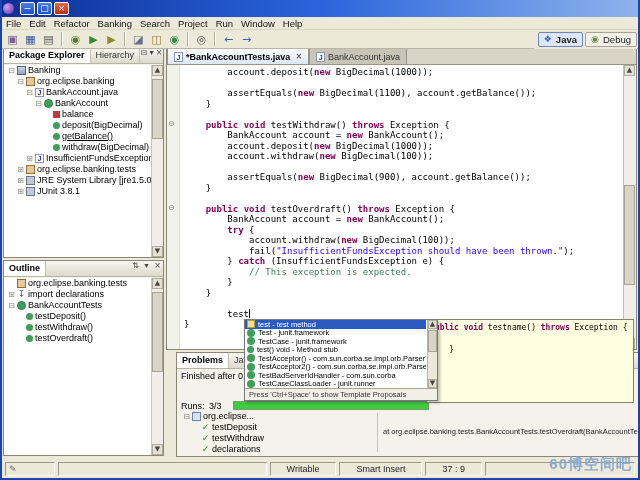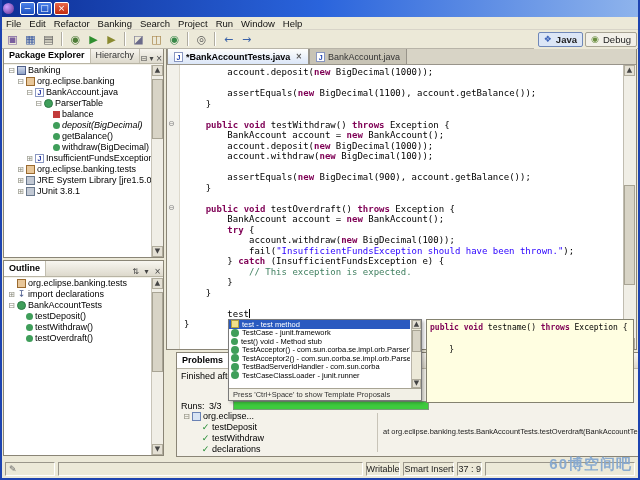--- a/index.html
+++ b/index.html
@@ -17,21 +17,21 @@
 .menu-item{padding:0 4px;color:#111;white-space:nowrap}
 .toolbar{position:absolute;left:0;top:30px;right:0;height:19px;background:#ece9d8;border-bottom:1px solid #b8b4a8;display:flex;align-items:center;padding-left:4px;gap:1px;z-index:5}
 .ticon{width:17px;height:16px;font-family:"DejaVu Sans",sans-serif;font-size:11px;line-height:15px;text-align:center;border:1px solid transparent;border-radius:2px}
 .tsep{width:2px;height:14px;border-left:1px solid #b0aca0;border-right:1px solid #fff;margin:0 3px}
 .persp{position:absolute;right:3px;top:30px;height:19px;display:flex;align-items:center;gap:2px;z-index:7;background:#ece9d8;padding-left:4px}
 .persp-btn{display:flex;align-items:center;gap:3px;font-size:9.5px;padding:1px 5px;border:1px solid #a8a494;border-radius:2px;background:#f2f0e8;color:#222}
 .persp-btn.active{background:#dce6f6;border-color:#7088b8;font-weight:bold}
 .picon{width:9px;height:9px;display:inline-block;font-size:9px;line-height:9px;font-family:"DejaVu Sans",sans-serif}
 
 .panel{position:absolute;border:1px solid #8a8576;background:#f4f2ea;z-index:4}
-.phead{height:16px;background:linear-gradient(#f8f6f0,#ddd9cc);border-bottom:1px solid #b8b4a4;display:flex;align-items:flex-end;font-size:9px}
+.phead{height:16px;background:linear-gradient(#f8f6f0,#ddd9cc);border-bottom:1px solid #b8b4a4;display:flex;align-items:flex-start;font-size:9px}
 .ptab{padding:0 5px;height:15px;line-height:15px;border-right:1px solid #c2beb0;white-space:nowrap;color:#333}
 .ptab.active{background:#fff;font-weight:bold;color:#000}
 .spacer{flex:1}
 .hicon{width:11px;text-align:center;font-size:8px;color:#444;font-family:"DejaVu Sans",sans-serif}
 .tree{position:absolute;left:0;right:12px;top:17px;bottom:0;background:#fff;overflow:hidden;font-size:9px}
 .trow{height:11px;line-height:11px;white-space:nowrap;display:flex;align-items:center}
 .thandle{width:9px;font-size:8px;color:#848474;text-align:center;flex:0 0 auto;font-family:"DejaVu Sans",sans-serif}
 .tlabel{padding-left:2px;color:#000}
 .nicon{display:inline-block;width:9px;height:9px;margin-left:1px;flex:0 0 auto;text-align:center}
 .nicon.project{background:linear-gradient(#cfd8ea,#8fa3c8);border:1px solid #51618a}
@@ -66,37 +66,37 @@
 
 #bottom{left:176px;top:352px;width:471px;height:105px}
 .finished{position:absolute;left:4px;top:18px;font-size:9px;color:#000;white-space:nowrap}
 .runslabel{position:absolute;left:4px;top:48px;font-size:9px;color:#000}
 .runsval{position:absolute;left:32px;top:48px;font-size:9px;color:#000}
 .junit-bar{position:absolute;left:56px;top:48px;width:196px;height:9px;border:1px solid #7a9a7a;background:#3ecb3e}
 .jdivider{position:absolute;left:200px;top:60px;bottom:4px;border-left:1px solid #c8c4b8}
 .jtree{position:absolute;left:2px;top:58px;width:196px;bottom:2px;background:#f4f2ea;font-size:9px;overflow:hidden}
 .trace{position:absolute;left:206px;top:74px;right:4px;font-size:7.5px;color:#222;white-space:nowrap;overflow:hidden}
 
-.popup{position:absolute;left:228px;top:319px;width:194px;z-index:40;background:#fff;border:1px solid #7a7a7a;box-shadow:2px 2px 3px rgba(0,0,0,.25)}
+.popup{position:absolute;left:244px;top:319px;width:194px;z-index:40;background:#fff;border:1px solid #7a7a7a;box-shadow:2px 2px 3px rgba(0,0,0,.25)}
 .plist{position:relative;height:68px;overflow:hidden;padding-right:11px}
 .pitem{height:8.5px;font-size:7.5px;white-space:nowrap;display:flex;align-items:center;padding-left:2px;color:#000;overflow:hidden}
 .pitem.sel{background:#2a5ac0;color:#fff}
 .cicon{width:8px;height:8px;margin-right:3px;flex:0 0 auto}
 .cicon.template{background:#f0e08a;border:1px solid #b0a040}
 .cicon.clazz{background:#3f9e5a;border-radius:50%}
 .cicon.method{background:#3f9e5a;border-radius:50%;width:7px;height:7px}
 .pscroll{position:absolute;right:0;top:0;bottom:0;width:10px;background:#ece9d8;border-left:1px solid #b8b4a8}
 .pscroll .sarrow{width:9px;height:9px;line-height:7px}
 .pscroll .sthumb{width:9px}
 .phint{border-top:1px solid #a8a494;background:#f2f0e6;font-size:7.5px;color:#333;height:12px;line-height:11px;padding-left:4px;white-space:nowrap;overflow:hidden}
 
 .tooltip{position:absolute;left:426px;top:319px;width:208px;height:84px;background:#fffee1;border:1px solid #848270;z-index:39;font-family:"DejaVu Sans Mono",monospace;font-size:8px;line-height:11px;white-space:pre;padding:2px 3px;color:#000;overflow:hidden}
 
 .statusbar{position:absolute;left:2px;right:2px;bottom:2px;height:18px;background:#ece9d8;display:flex;align-items:center;gap:3px;padding:0 3px;z-index:45;font-size:9px;color:#222}
-.scell{height:14px;border:1px solid;border-color:#9a968a #fff #fff #9a968a;padding:0 0;line-height:12px;white-space:nowrap}
+.scell{height:14px;border:1px solid;border-color:#9a968a #fff #fff #9a968a;padding:0 16px;line-height:12px;white-space:nowrap}
 .scell.iconcell{width:50px;padding:0 3px}
 .scell.grow{flex:1}
 .scell.endpad{width:150px}
 .watermark{position:absolute;right:8px;bottom:6px;z-index:60;font-size:15px;font-weight:bold;color:#85a8d0;opacity:.95;letter-spacing:1px}
 </style>
 </head>
 <body>
 
 <div class="titlebar">
   <span class="app-icon"></span>
@@ -169,33 +169,33 @@
         <span class="tlabel">org.eclipse.banking</span>
       </div>
       <div class="trow" style="padding-left: 21px;">
         <span class="thandle">⊟</span>
         <span class="nicon jfile">J</span>
         <span class="tlabel">BankAccount.java</span>
       </div>
       <div class="trow" style="padding-left: 30px;">
         <span class="thandle">⊟</span>
         <span class="nicon clazz"></span>
-        <span class="tlabel">ParserTable</span>
+        <span class="tlabel">BankAccount</span>
       </div>
       <div class="trow" style="padding-left: 39px;">
         <span class="thandle"></span>
         <span class="nicon field"></span>
         <span class="tlabel">balance</span>
       </div>
-      <div class="trow" style="padding-left: 39px; font-style: italic;">
+      <div class="trow" style="padding-left: 39px;">
         <span class="thandle"></span>
         <span class="nicon method"></span>
         <span class="tlabel">deposit(BigDecimal)</span>
       </div>
-      <div class="trow" style="padding-left: 39px;">
+      <div class="trow" style="padding-left: 39px; text-decoration: underline;">
         <span class="thandle"></span>
         <span class="nicon method"></span>
         <span class="tlabel">getBalance()</span>
       </div>
       <div class="trow" style="padding-left: 39px;">
         <span class="thandle"></span>
         <span class="nicon method"></span>
         <span class="tlabel">withdraw(BigDecimal)</span>
       </div>
       <div class="trow" style="padding-left: 21px;">
@@ -336,20 +336,24 @@
 </div>
 
 <div class="popup">
   <div class="plist" id="plist">
     <div class="pitem sel">
         <span class="cicon template"></span>
         <span>test - test method</span>
       </div>
       <div class="pitem">
         <span class="cicon clazz"></span>
+        <span>Test - junit.framework</span>
+      </div>
+      <div class="pitem">
+        <span class="cicon clazz"></span>
         <span>TestCase - junit.framework</span>
       </div>
       <div class="pitem">
         <span class="cicon method"></span>
         <span>test() void - Method stub</span>
       </div>
       <div class="pitem">
         <span class="cicon clazz"></span>
         <span>TestAcceptor() - com.sun.corba.se.impl.orb.ParserTable</span>
       </div>

